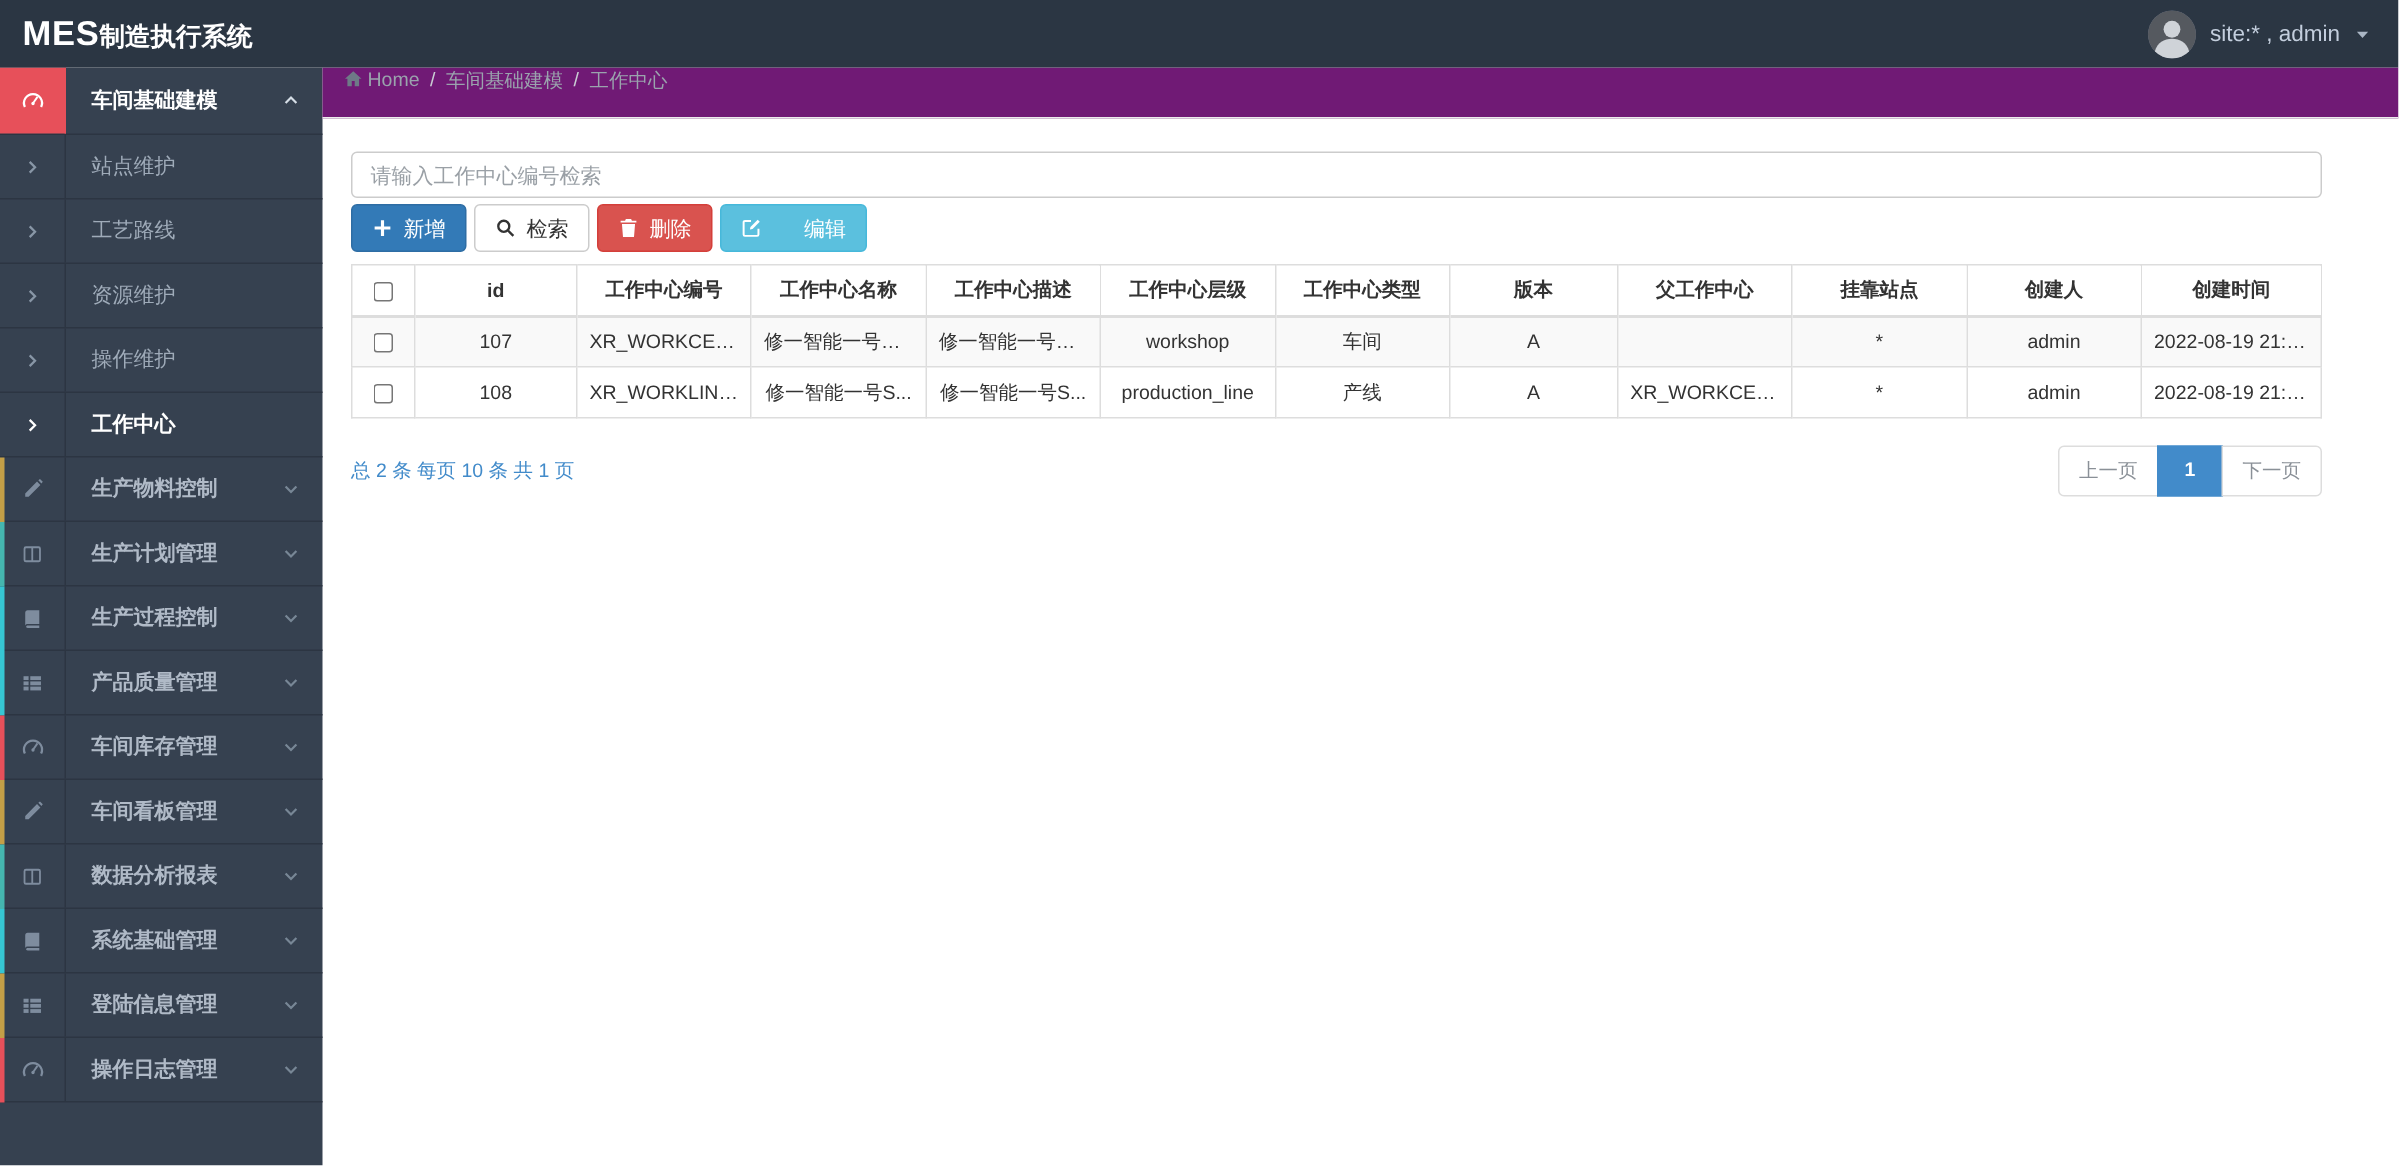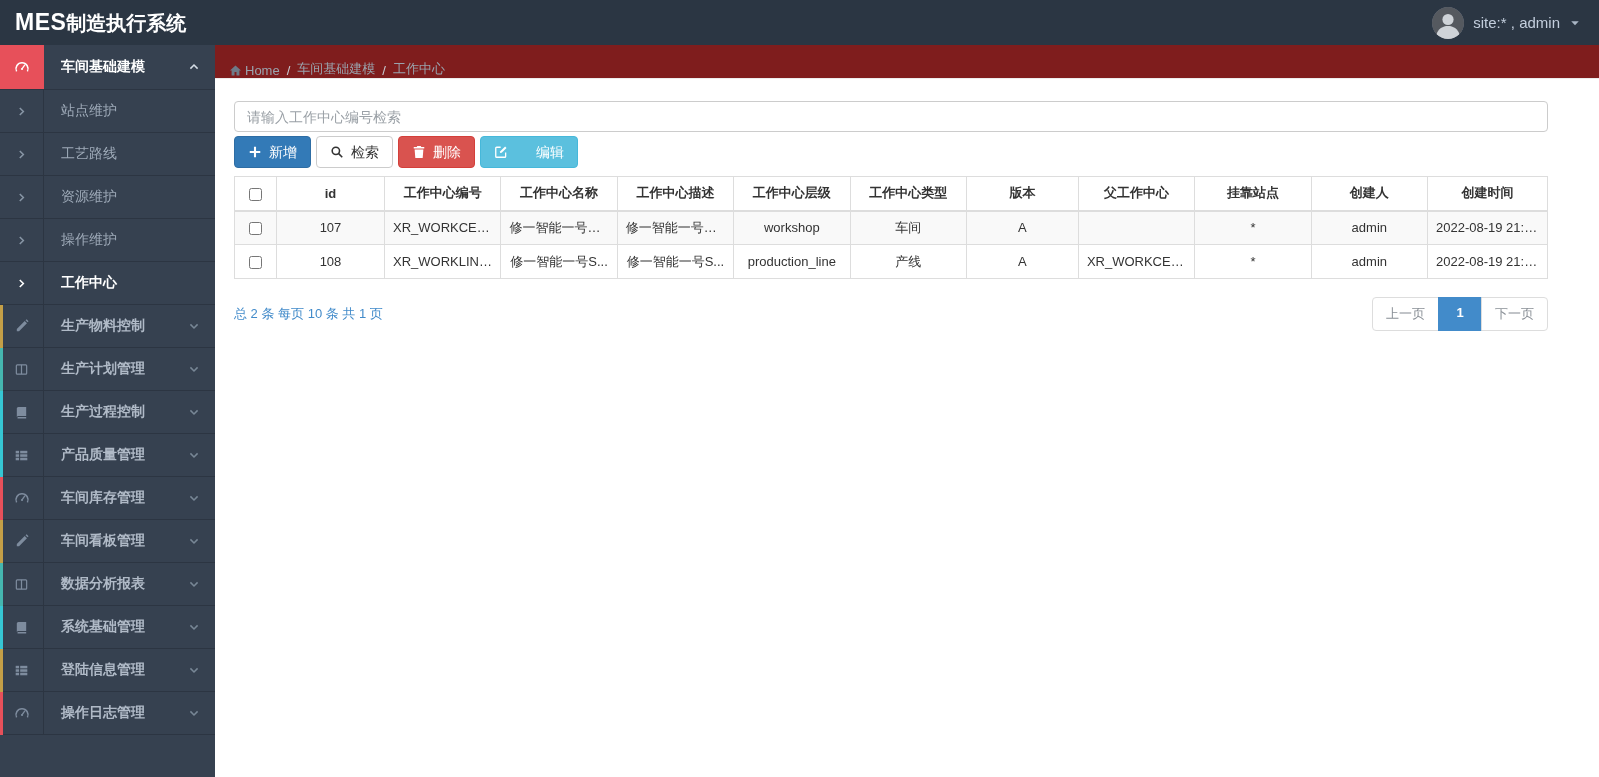--- a/index.html
+++ b/index.html
@@ -7,21 +7,21 @@
   body {
     width:1599px; height:777px; position:relative; overflow:hidden;
     font-family:"Liberation Sans","DejaVu Sans",sans-serif;
     background:#ffffff; font-size:13px; color:#333;
   }
   
   .topbar { position:absolute; top:0; left:0; right:0; height:45px; background:#2b3643;
     display:flex; align-items:center; justify-content:space-between; z-index:5; }
   .logo { padding-left:15px; color:#fff; display:flex; align-items:baseline; cursor:pointer; }
   .logo-mes { font-size:23px; font-weight:bold; letter-spacing:.5px; }
-  .logo-rest { font-size:20px; font-weight:bold; }
+  .logo-rest { font-size:17px; font-weight:bold; }
   .userbox { display:flex; align-items:center; gap:9px; margin-right:18px; color:#c3cedd; font-size:15px; cursor:pointer; }
   .avatar { width:32px; height:32px; border-radius:50%; overflow:hidden; flex:none; background:#6b7280; }
   .avatar svg { display:block; }
   .caret { display:inline-flex; width:12px; height:12px; color:#aab6c5; }
   .icn { display:inline-flex; align-items:center; justify-content:center; }
   .icn svg { display:block; }
 
   
   .sidebar { position:absolute; top:45px; left:0; bottom:0; width:215px; background:#364150; }
   .sb-item { position:relative; display:flex; align-items:stretch; height:43px;
@@ -35,22 +35,22 @@
   .sb-item.parent-active .sb-icon-cell { background:#e7505a; color:#fff; border-right-color:#e7505a; }
   .sb-item.parent-active .sb-label { color:#ffffff; }
   .sb-item.parent-active .sb-caret { color:#d5dde6; }
   .sb-item.sub .sb-label { font-weight:normal; color:#9fabb9; }
   .sb-item.sub .sb-icon-cell { color:#8896a6; }
   .sb-item.sub-active .sb-label { font-weight:bold; color:#ffffff; }
   .sb-item.sub-active .sb-icon-cell { color:#ffffff; }
   .sb-strip { position:absolute; left:0; top:0; bottom:-1px; width:3px; }
 
   
-  .breadcrumb-bar { position:absolute; left:215px; top:45px; right:0; height:34px; background:#7f1d1d;
-    border-bottom:1px solid #ececec; display:flex; align-items:flex-end; padding-left:14px;
+  .breadcrumb-bar { position:absolute; left:215px; top:45px; right:0; height:34px; background:#701a75;
+    border-bottom:1px solid #ececec; display:flex; align-items:flex-start; padding-left:14px;
     font-size:13px; color:#9aa3ad; }
   .breadcrumb-bar .sep { color:#c9ced4; margin:0 7px; }
   .bc-home { display:flex; align-items:center; gap:3px; color:#9aa3ad; cursor:pointer; }
   .bc-home .icn { color:#6e7a87; }
   .bc-link { cursor:pointer; }
 
   .page { position:absolute; left:234px; top:79px; width:1314px; }
   .search-input { width:100%; height:31px; border:1px solid #ccc; border-radius:4px;
     padding:6px 12px; font-size:14px; color:#555; margin-top:22px; outline:none;
     font-family:inherit; }

